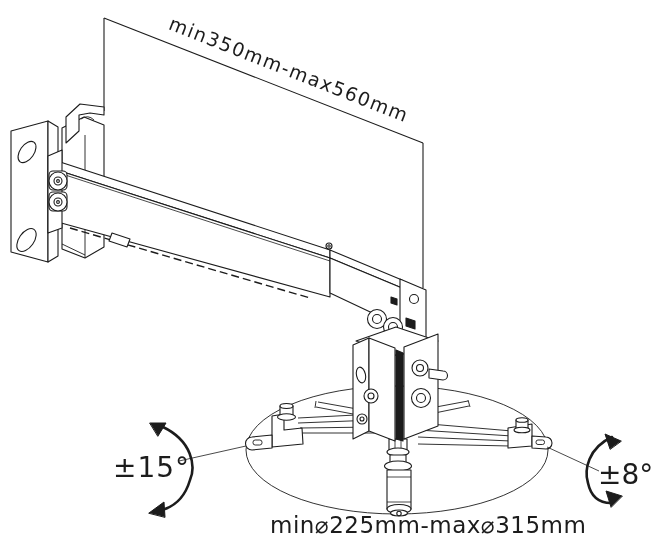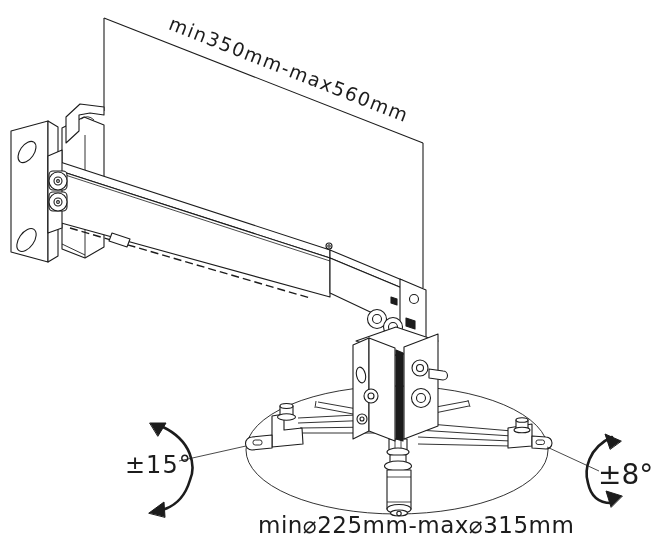--- a/index.html
+++ b/index.html
@@ -2,23 +2,23 @@
 <html><head>
 <meta charset="utf-8">
 <style>
   html,body{margin:0;padding:0;background:#ffffff;}
   .canvas{position:relative;width:652px;height:556px;background:#ffffff;overflow:hidden;
           font-family:"DejaVu Sans","Liberation Sans",sans-serif;color:#1c1c1c;}
   .canvas svg{position:absolute;left:0;top:0;}
   .lbl{position:absolute;white-space:nowrap;color:#1c1c1c;}
   .lbl-ext{left:174px;top:12px;font-size:19px;letter-spacing:1.5px;
            transform:rotate(21.5deg);transform-origin:0 0;}
-  .lbl-tilt{left:113px;top:451px;font-size:24px;letter-spacing:1px;margin-left:12px;}
+  .lbl-tilt{left:113px;top:451px;font-size:28px;letter-spacing:1px;}
   .lbl-rot{left:598px;top:458px;font-size:28px;}
-  .lbl-dia{left:258px;top:512px;font-size:23px;letter-spacing:0.5px;}
+  .lbl-dia{left:270px;top:512px;font-size:23px;letter-spacing:0.5px;}
 </style>
 </head>
 <body>
 
 <div class="canvas">
 
   <svg width="652" height="556" viewBox="0 0 652 556" fill="none" stroke="#1c1c1c" stroke-width="1.1" stroke-linejoin="round">
 
     <g>
       <path d="M104,18 V111"></path>

